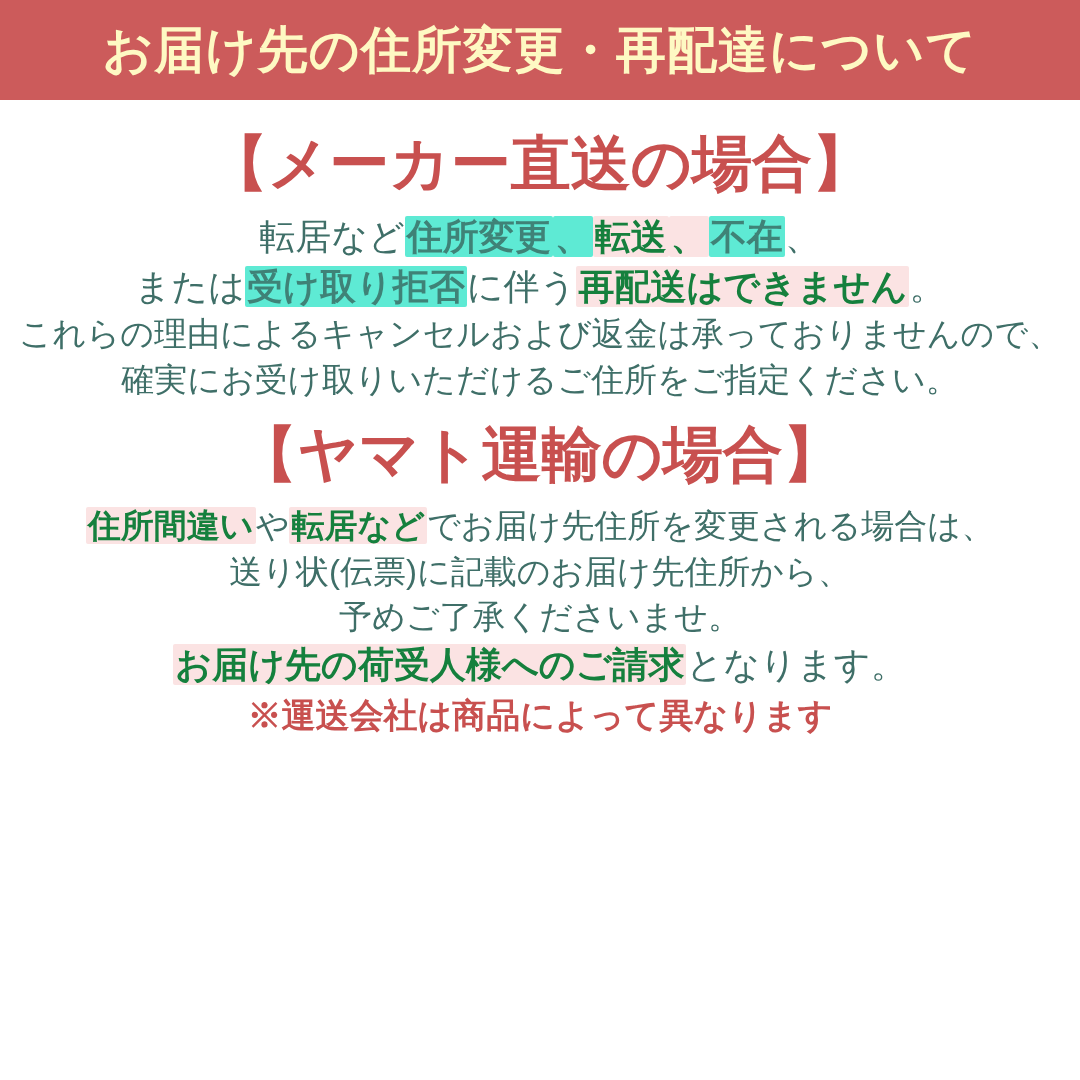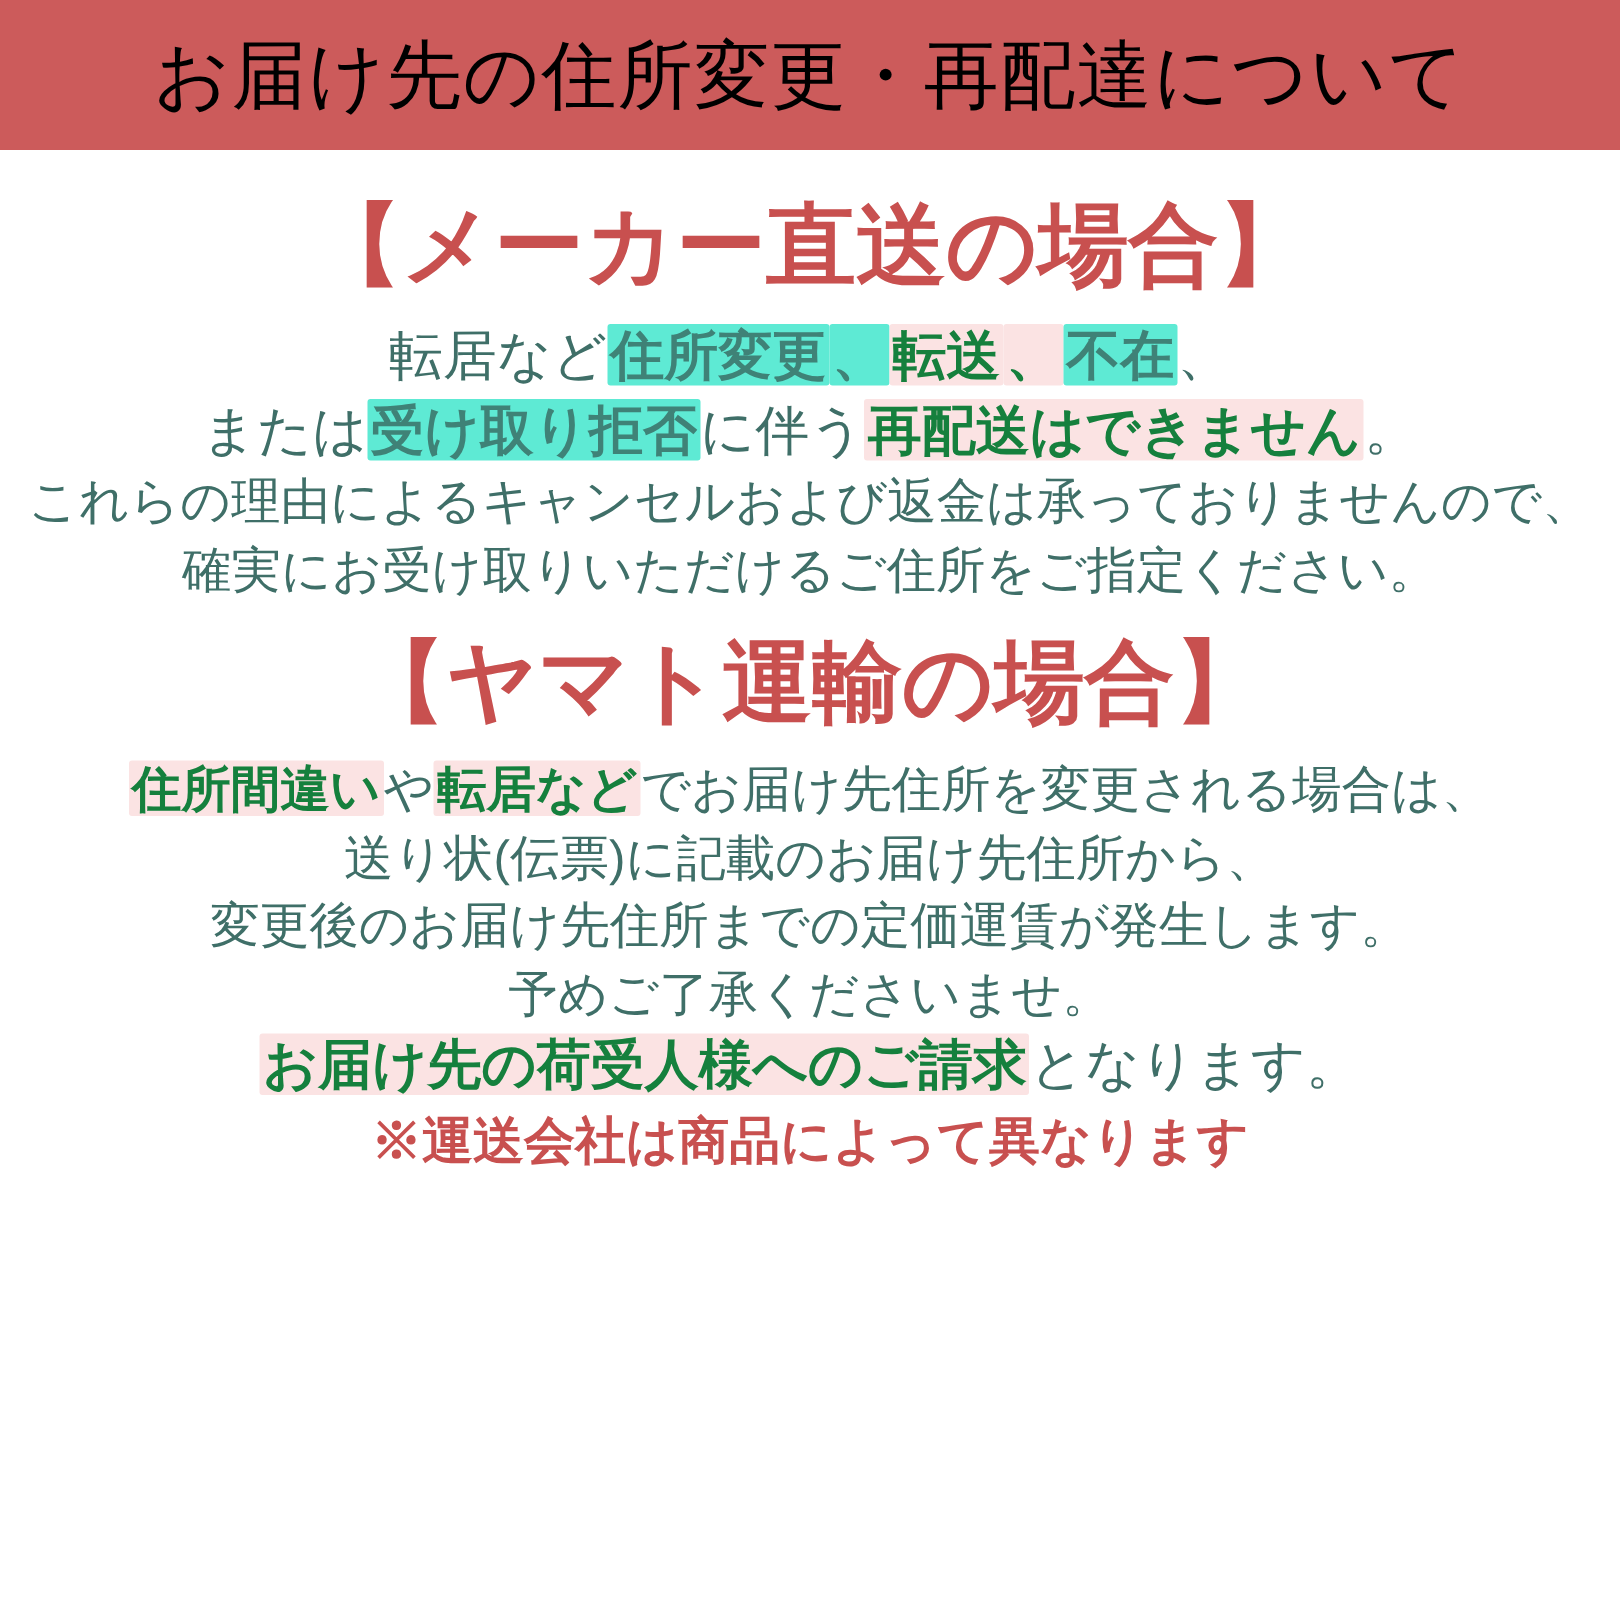--- a/index.html
+++ b/index.html
@@ -22,23 +22,23 @@
   .header-band {
     width: 100%;
     height: 100px;
     background: #cc5b5b;
     display: flex;
     align-items: center;
     justify-content: center;
     box-sizing: border-box;
   }
   .header-title {
-    color: #000000;
+    color: #fef9c3;
     font-size: 50px;
-    font-weight: normal;
+    font-weight: bold;
     letter-spacing: 1px;
     line-height: 1;
     white-space: nowrap;
     text-align: center;
   }
   .content {
     padding: 10px 14px 0 14px;
     box-sizing: border-box;
     text-align: center;
   }
@@ -116,21 +116,20 @@
     </div>
 
     <div class="block">
       <div class="section-title">【ヤマト運輸の場合】</div>
 
       <div class="line small">
         <span class="hl-pink">住所間違い</span><span>や</span><span class="hl-pink">転居など</span><span>でお届け先住所を変更される場合は、</span>
       </div>
 
       <div class="line small">送り状(伝票)に記載のお届け先住所から、</div>
-      <div class="line small">変更後のお届け先住所までの定価運賃が発生します。</div>
 
 
       <div class="line small">予めご了承くださいませ。</div>
 
       <div class="line">
         <span class="hl-pink">お届け先の荷受人様へのご請求</span><span>となります。</span>
       </div>
     </div>
 
     <div class="note">※運送会社は商品によって異なります</div>

